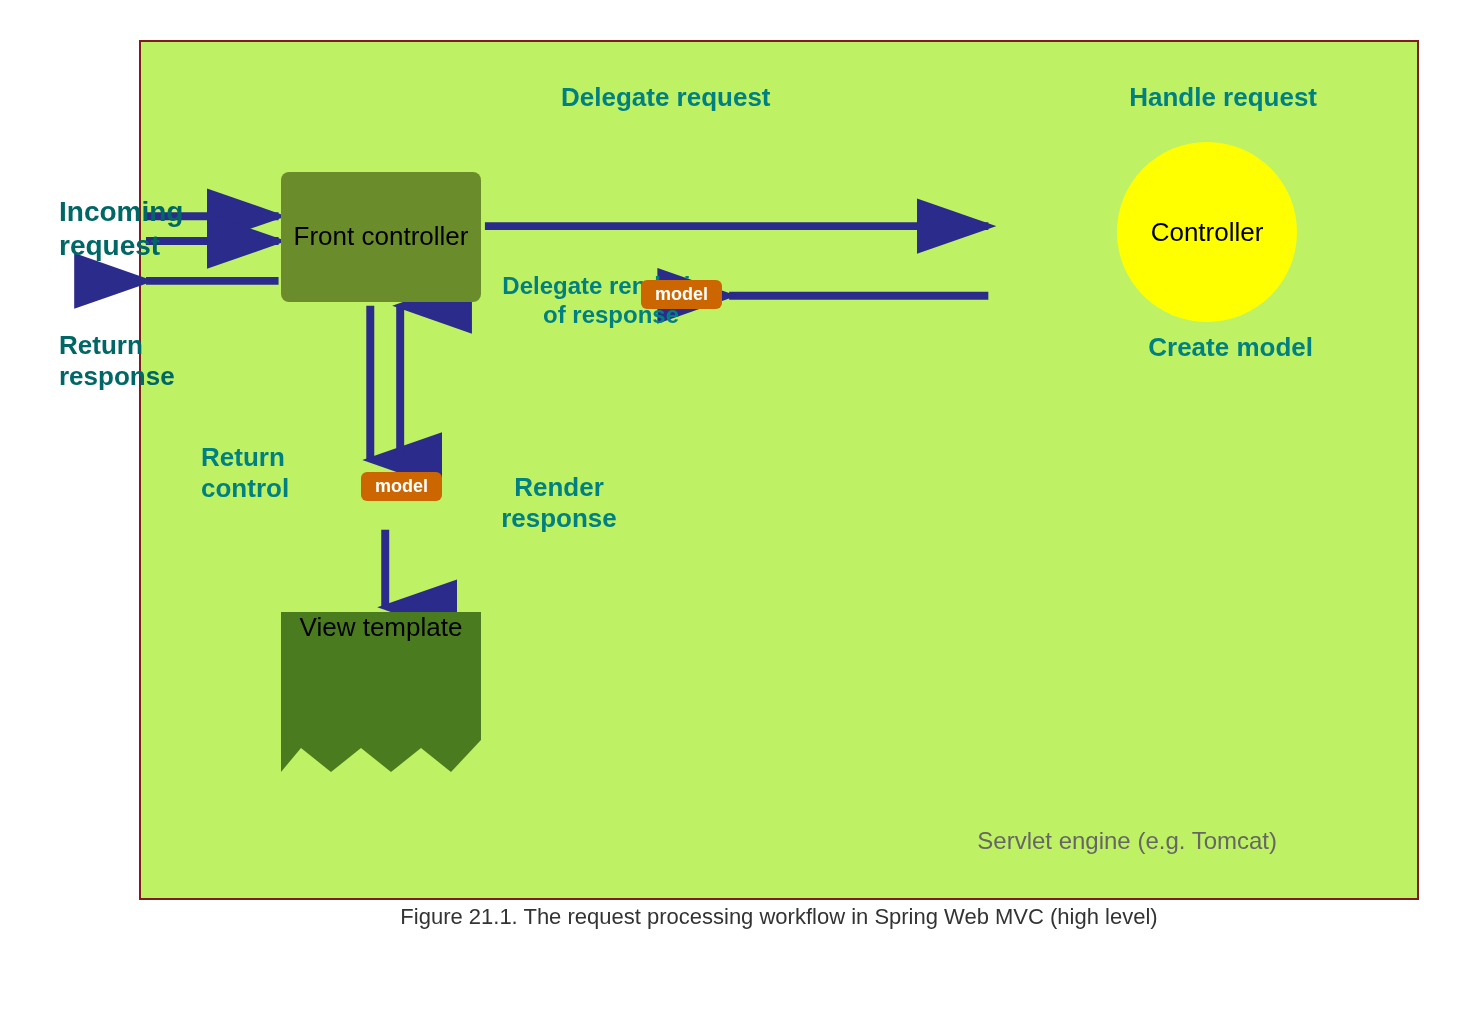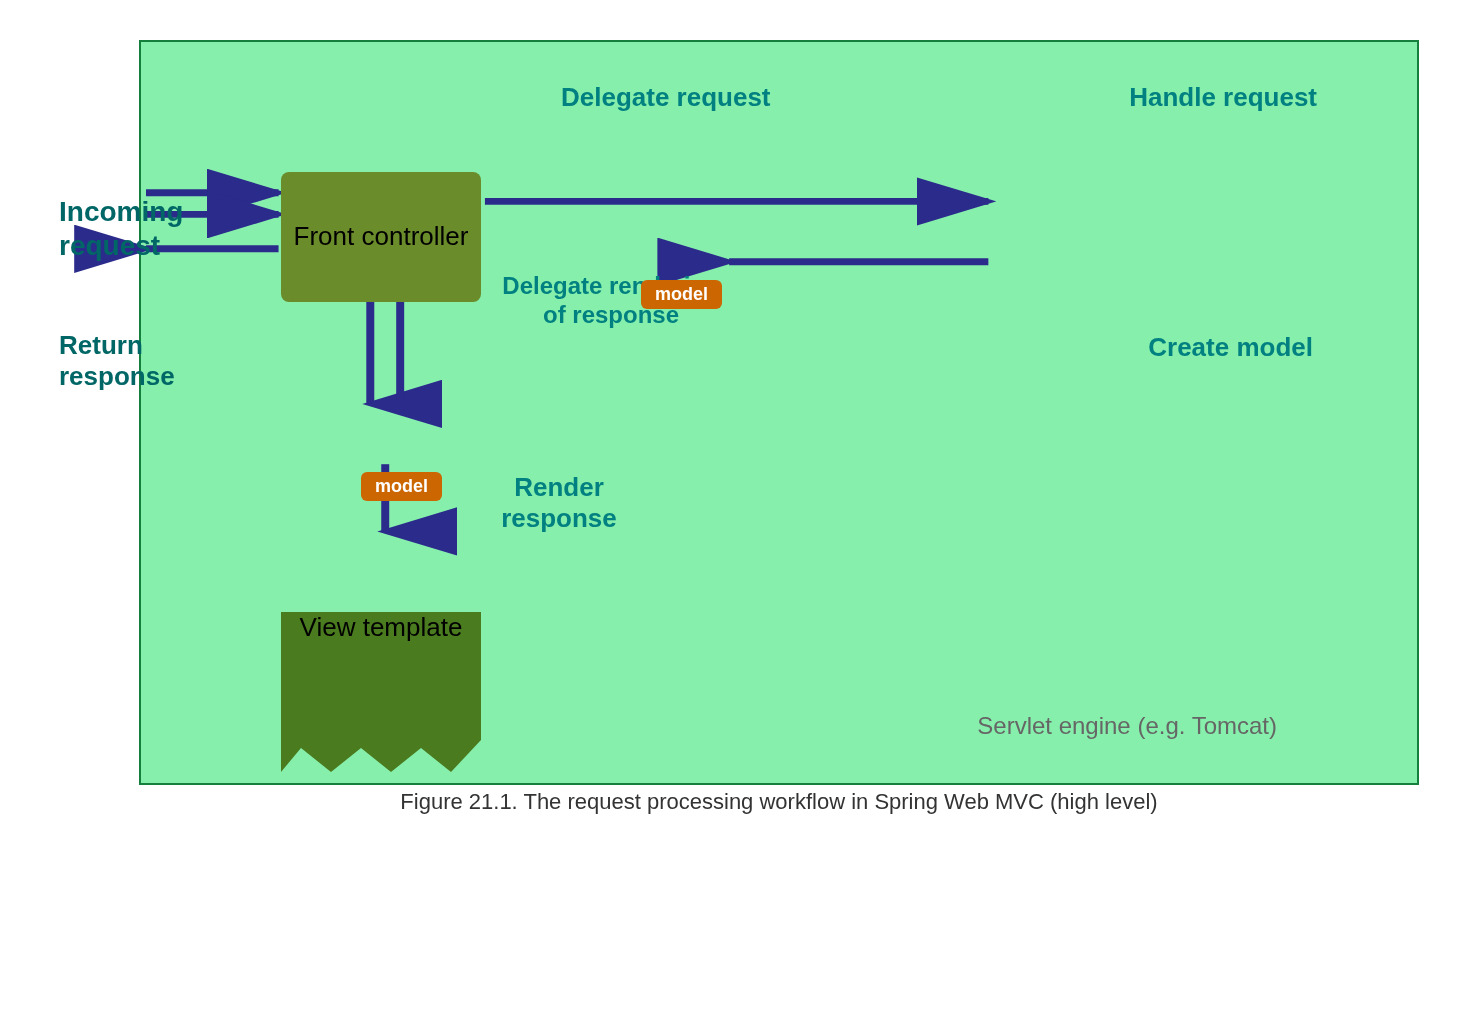--- a/index.html
+++ b/index.html
@@ -15,24 +15,24 @@
     }
 
     .diagram-wrapper {
       width: 1360px;
       position: relative;
     }
 
     .diagram-container {
       width: 1280px;
       margin-left: 80px;
-      background: #86efac;
-      border: 2px solid #15803d;
+      background: #bef264;
+      border: 2px solid #7f1d1d;
       position: relative;
-      height: 745px;
+      height: 860px;
       padding: 20px;
     }
 
     
     .incoming-request {
       position: absolute;
       left: 0;
       top: 155px;
       width: 75px;
       color: #006666;
@@ -285,29 +285,33 @@
     </svg>
 
     <div class="delegate-request">Delegate request</div>
 
     <div class="handle-request">Handle request</div>
 
     <div class="front-controller">
       <span>Front controller</span>
     </div>
 
+    <div class="controller-circle">
+      <span>Controller</span>
+    </div>
 
     <div class="create-model">Create model</div>
 
     <div class="delegate-rendering">Delegate rendering of response</div>
 
     <div class="model-badge-top">
       <span>model</span>
     </div>
 
+    <div class="return-control">Return control</div>
 
     <div class="model-badge-bottom">
       <span>model</span>
     </div>
 
     <div class="render-response">Render response</div>
 
     <div class="view-template">
       <span>View template</span>
     </div>

